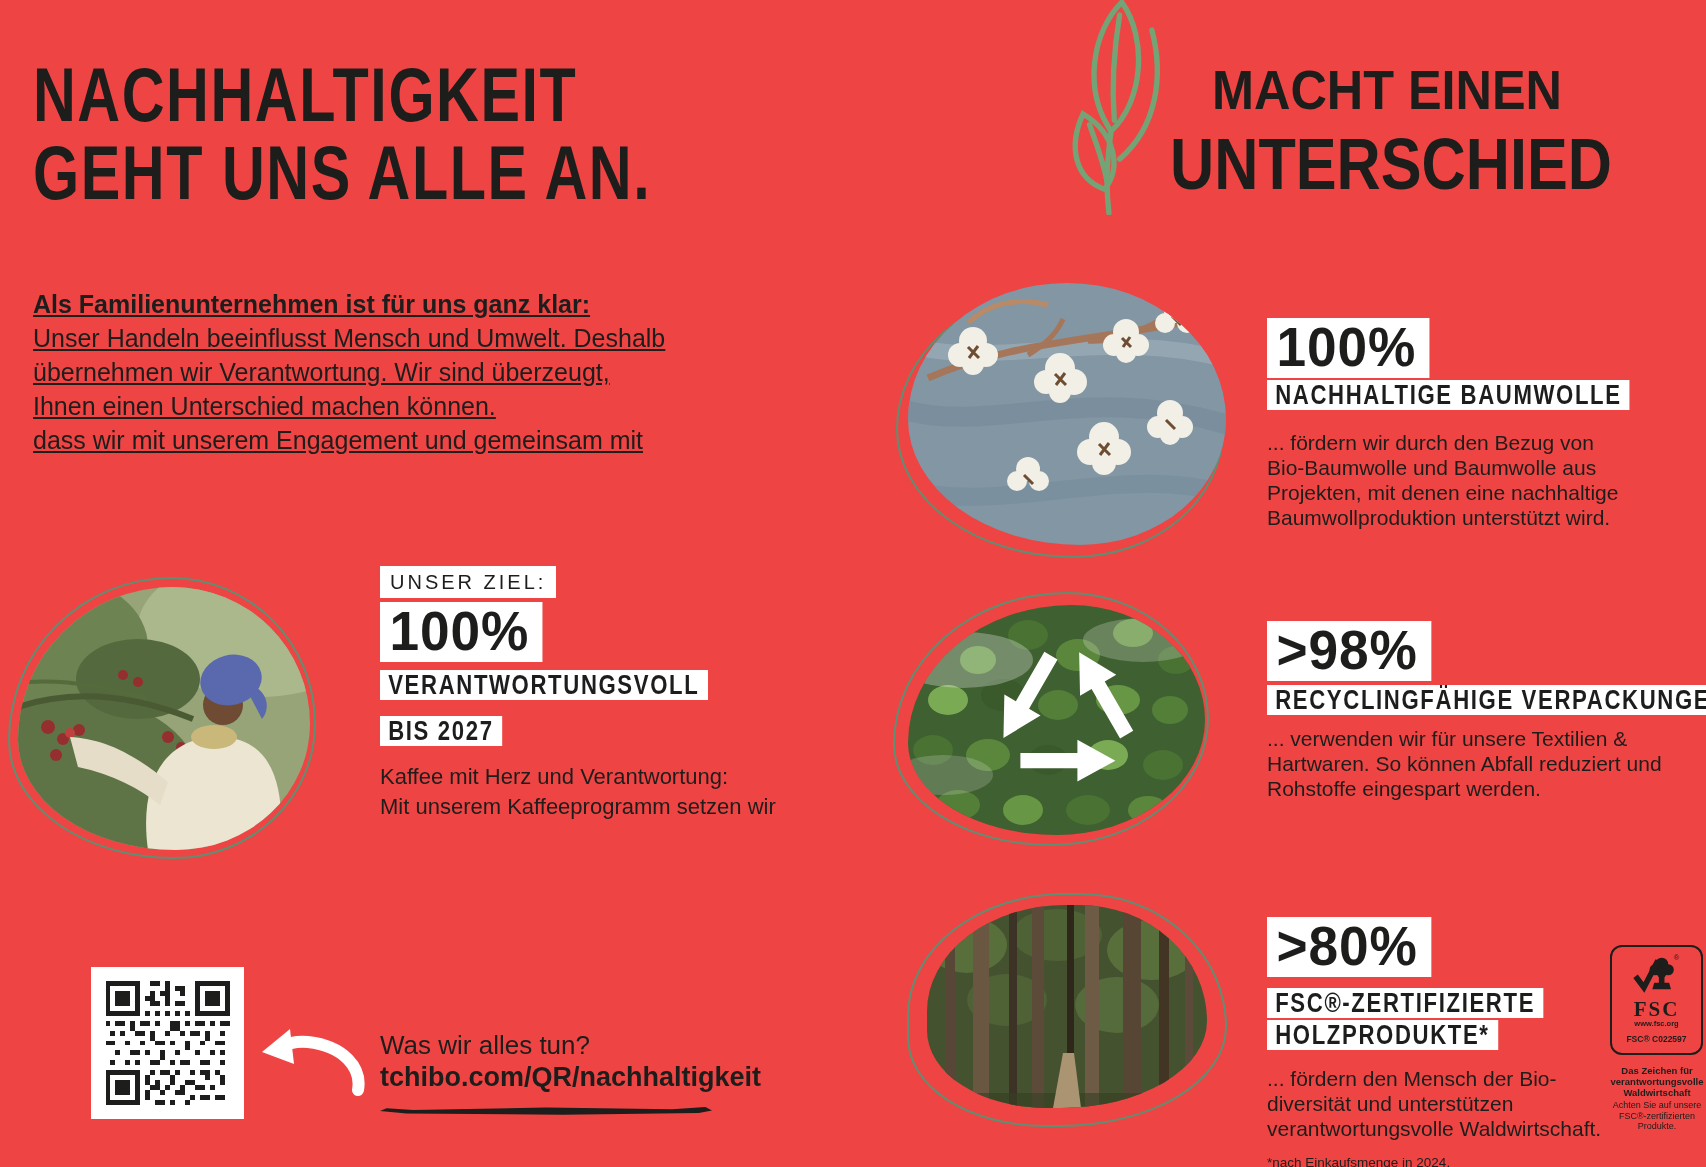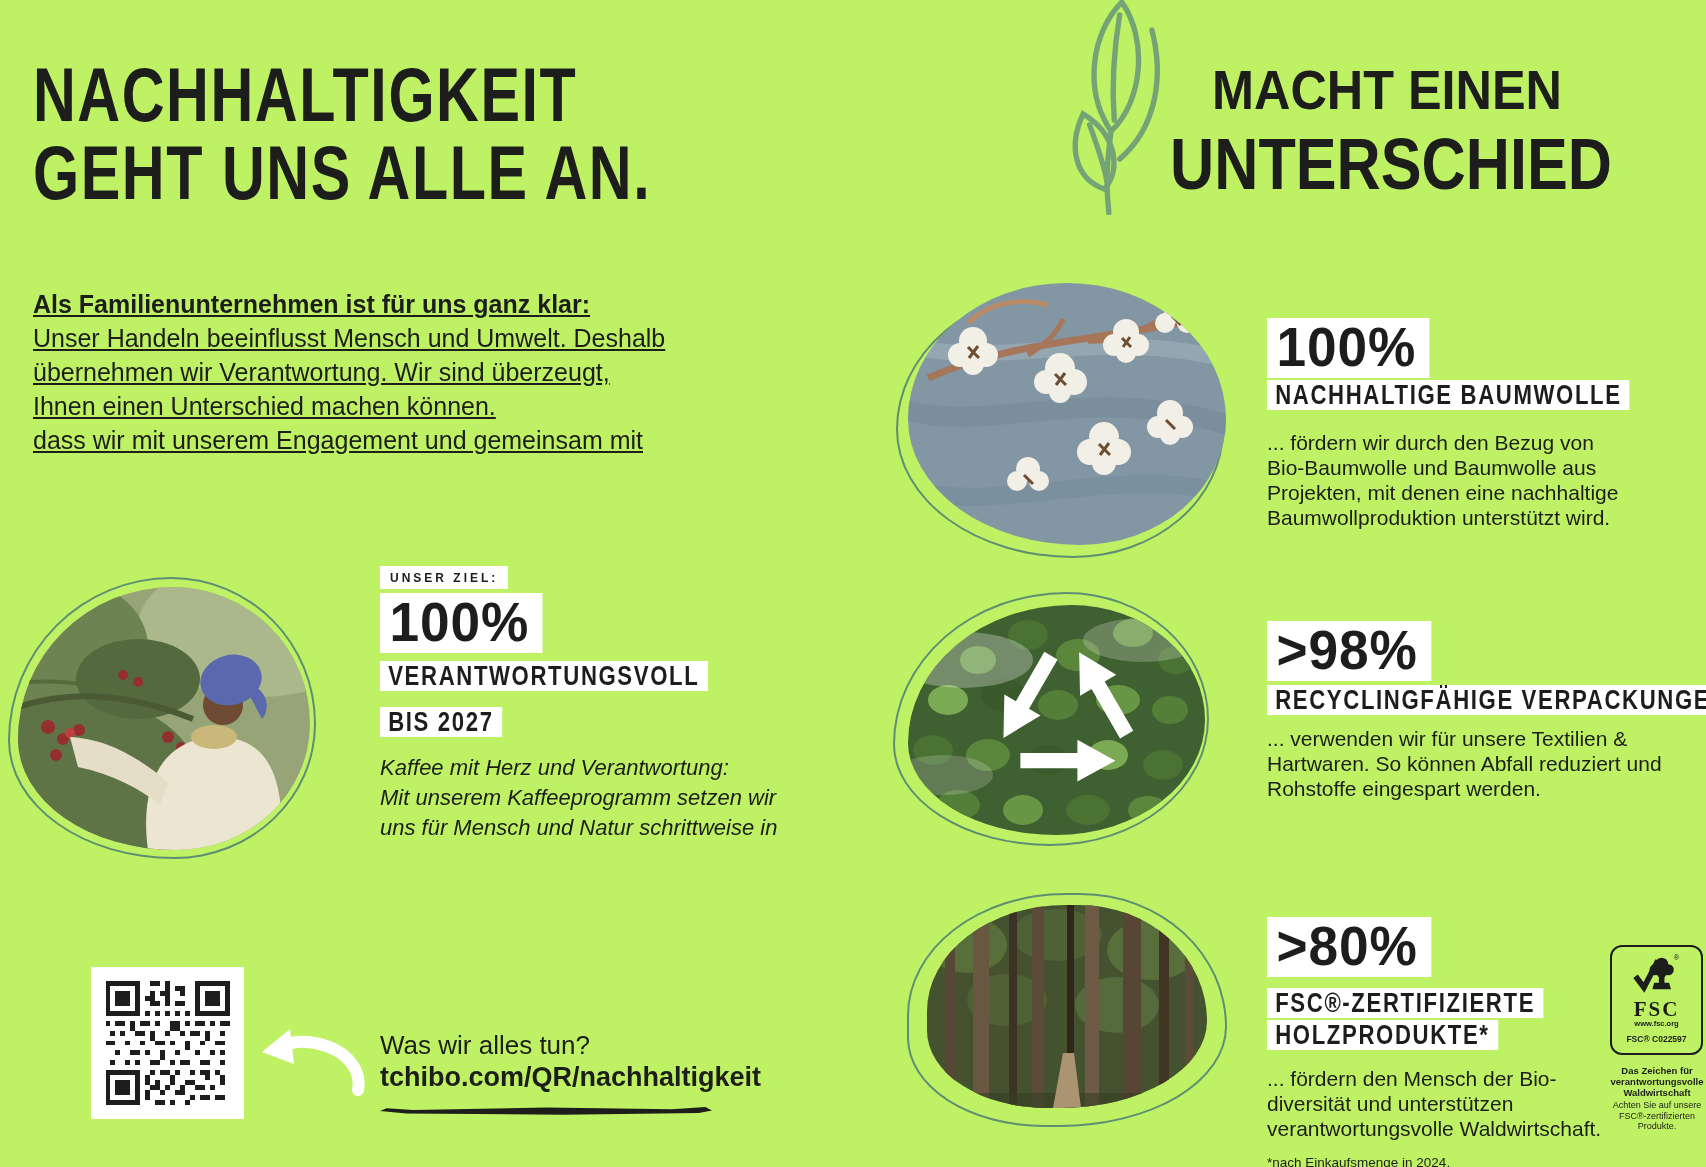--- a/index.html
+++ b/index.html
@@ -1,41 +1,41 @@
 <!DOCTYPE html>
 <html><head>
 <meta charset="utf-8">
 <style>
   html,body{margin:0;padding:0;}
   #poster{
     position:relative;width:1706px;height:1167px;overflow:hidden;
-    background:#bef264;color:#1d1d1b;
+    background:#ef4444;color:#1d1d1b;
     font-family:"Liberation Sans",sans-serif;
   }
   .abs{position:absolute;}
   
   .h1{
     font-weight:bold;font-size:76px;line-height:78px;letter-spacing:2px;
     transform:scaleX(0.78);transform-origin:0 0;white-space:nowrap;
   }
   .badge-line{font-weight:bold;white-space:nowrap;transform-origin:0 0;}
   
   .intro{font-size:25px;line-height:34px;white-space:nowrap;}
   .intro .lead{font-weight:bold;}
   
   .stack .row{display:block;}
   .wbox{display:inline-block;background:#ffffff;transform-origin:0 0;}
-  .kicker .wbox{font-weight:bold;font-size:12px;letter-spacing:3px;padding:5px 10px 4px 10px;text-align:center;}
+  .kicker .wbox{font-weight:normal;font-size:20px;letter-spacing:3px;padding:5px 10px 4px 10px;text-align:center;}
   .value .wbox{font-weight:bold;font-size:56px;line-height:50px;padding:4px 14px 6px 10px;letter-spacing:1px;transform:scaleX(0.95);}
   .slabel .wbox{font-weight:bold;font-size:27px;line-height:23px;letter-spacing:2px;padding:4px 10px 3px 10px;transform:scaleX(0.82);white-space:nowrap;}
   .gap2{margin-top:2px;}.gap4{margin-top:4px;}.gap6{margin-top:16px;}
   .gap8{margin-top:8px;}.gap11{margin-top:11px;}.gap16{margin-top:16px;}.gap20{margin-top:20px;}
   
   .body21{font-size:21px;line-height:25px;white-space:nowrap;}
-  .body22{font-size:22px;line-height:30px;white-space:nowrap;font-style:italic;}
+  .body22{font-size:22px;line-height:30px;white-space:nowrap;}
   .footnote{font-size:13.5px;white-space:nowrap;}
   
   .blob{overflow:hidden;}
   .blob svg{display:block;width:100%;height:100%;}
   .ring{border:2px solid #5f8f72;background:transparent;}
   .r-coffee{border-radius:53% 47% 46% 54% / 58% 52% 48% 42%;}
   .r-cotton{border-radius:50% 50% 46% 54% / 52% 52% 48% 48%;}
   .r-aerial{border-radius:55% 45% 50% 50% / 60% 50% 50% 40%;}
   .r-path{border-radius:52% 48% 55% 45% / 55% 60% 45% 40%;}
   
@@ -121,21 +121,20 @@
   </div>
 
   <div class="abs stack" style="left:380px;top:566px;">
     <div class="row kicker"><span class="wbox">UNSER ZIEL:</span></div>
     <div class="row value gap4"><span class="wbox">100%</span></div>
     <div class="row slabel gap8"><span class="wbox">VERANTWORTUNGSVOLL</span></div>
     <div class="row slabel gap6"><span class="wbox">BIS 2027</span></div>
     <div class="body22 gap16">
       <div>Kaffee mit Herz und Verantwortung:</div>
       <div>Mit unserem Kaffeeprogramm setzen wir</div>
-      <div>uns für Mensch und Natur schrittweise in</div>
     </div>
   </div>
 
   <div class="abs qr-tile" style="left:91px;top:967px;width:153px;height:152px;">
     <svg viewBox="0 0 25 25" style="position:absolute;left:14px;top:14px;width:125px;height:124px;shape-rendering:crispEdges;">
       <rect width="25" height="25" fill="#ffffff"></rect>
       <g fill="#1d1d1b">
         <rect x="0" y="0" width="7" height="7"></rect>
           <rect x="1" y="1" width="5" height="5" fill="#ffffff"></rect>
           <rect x="2" y="2" width="3" height="3"></rect>

